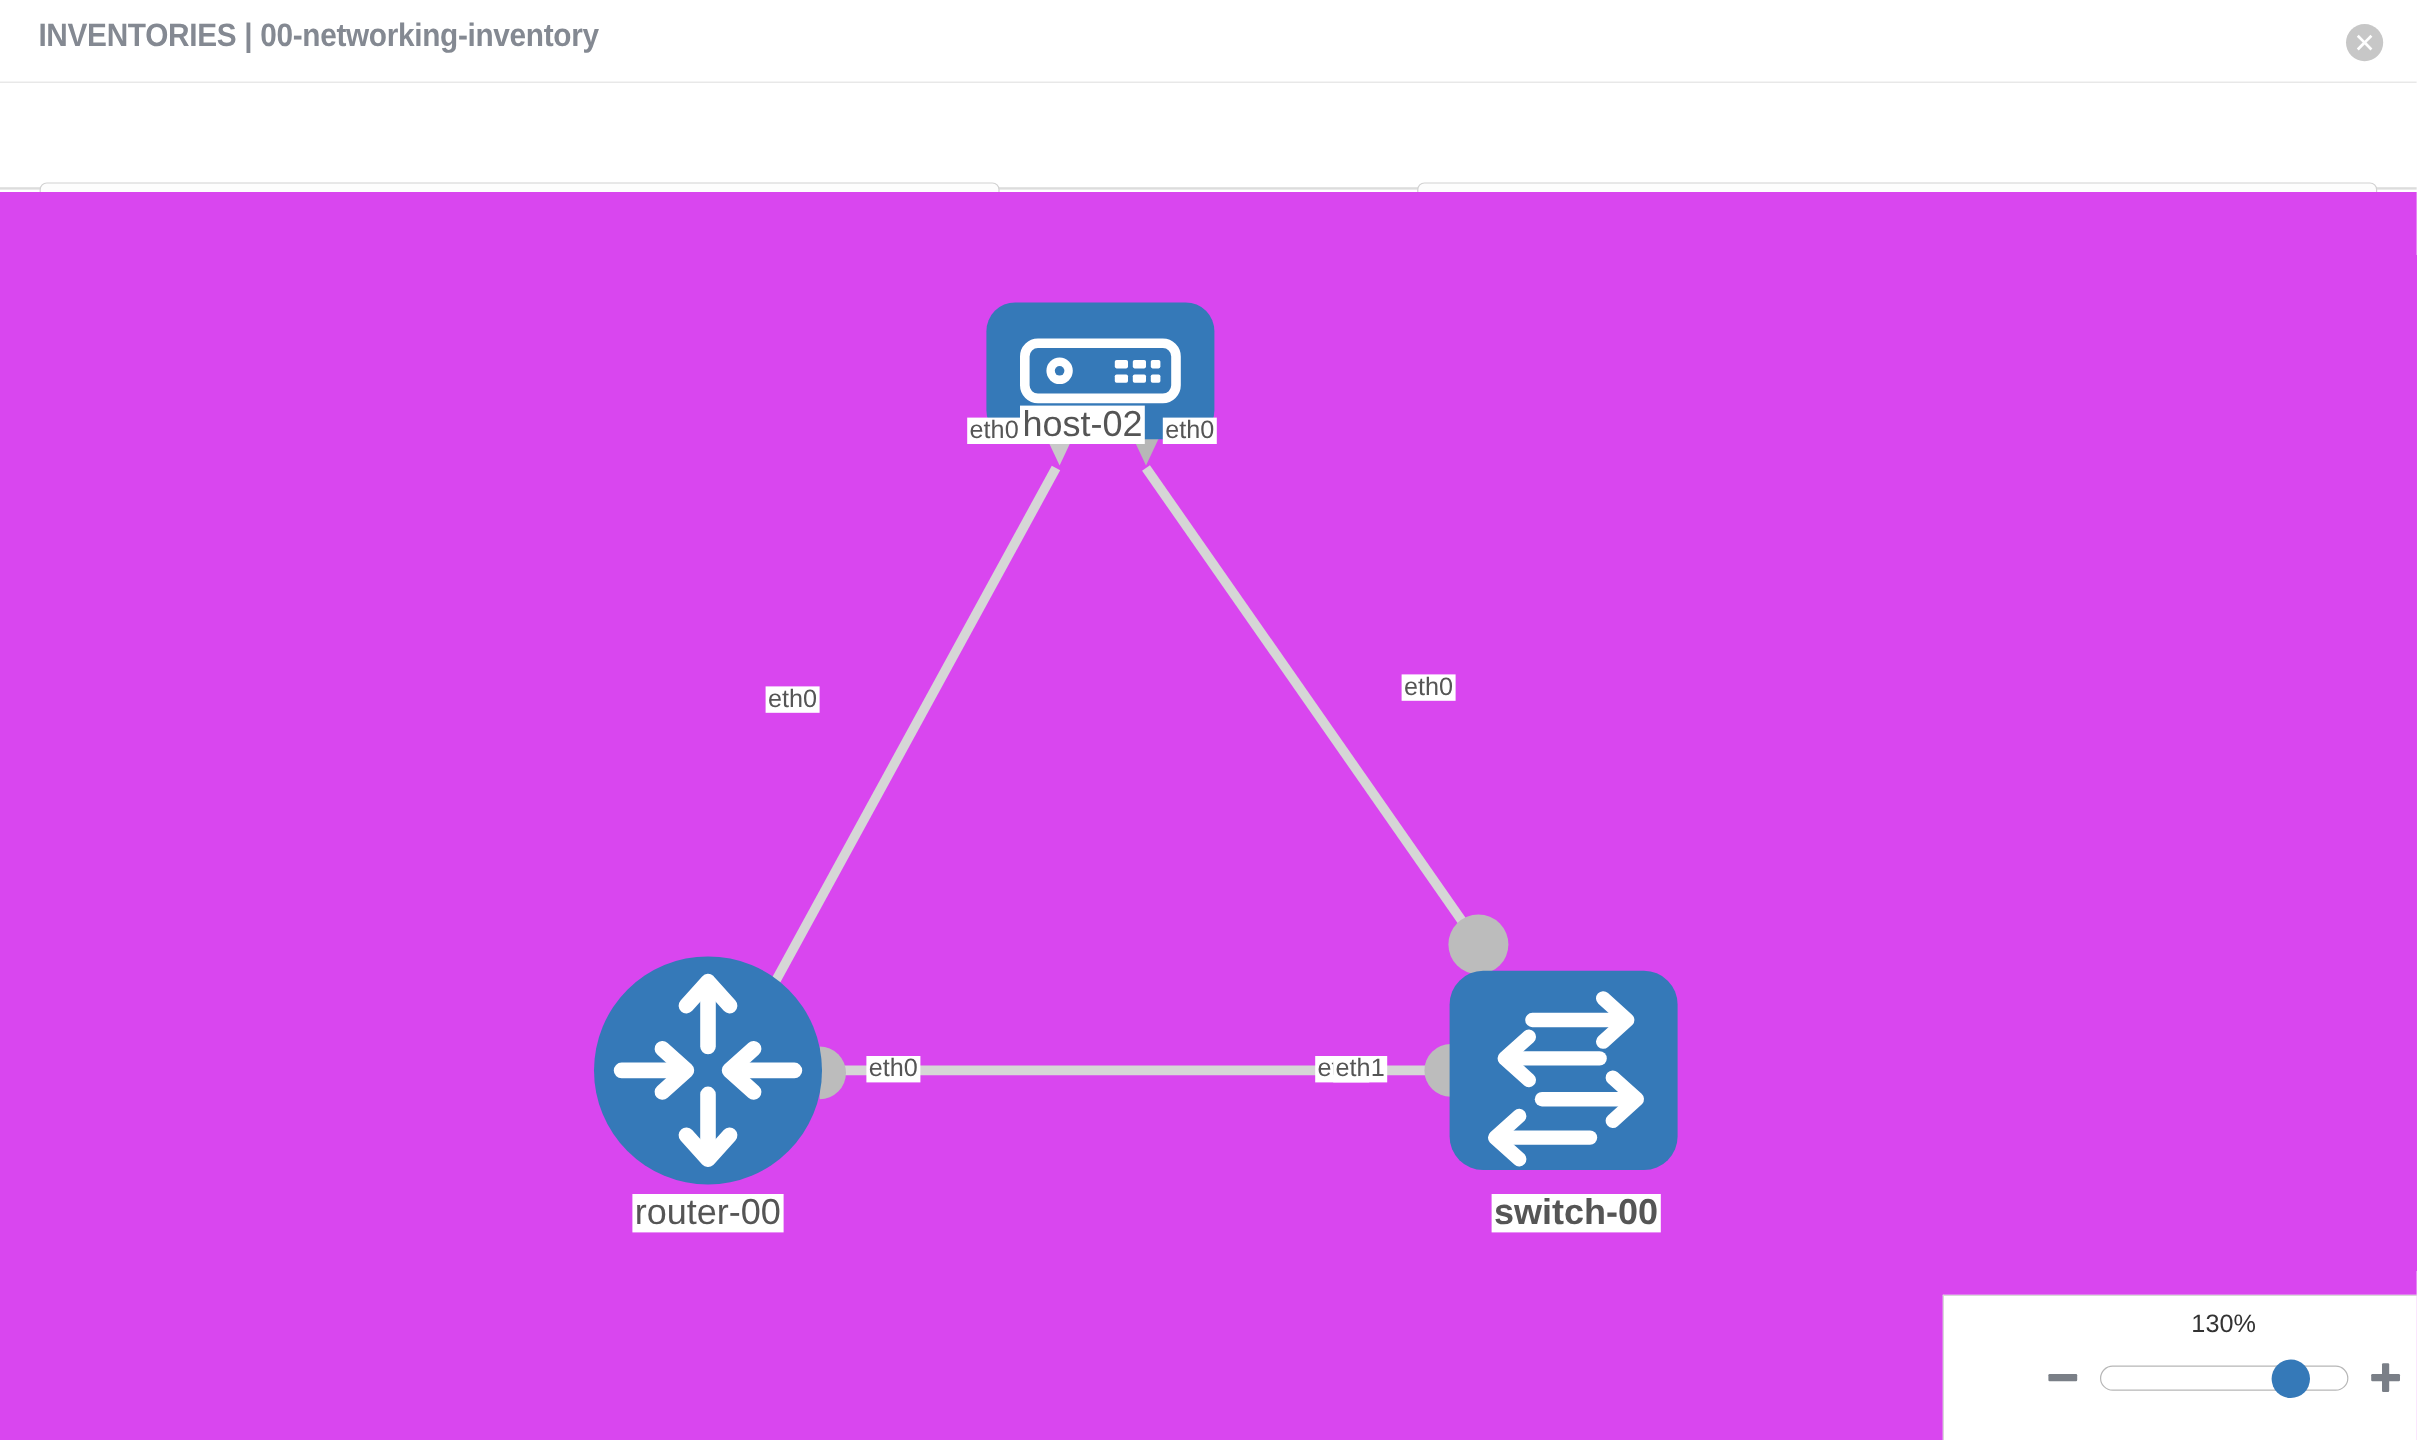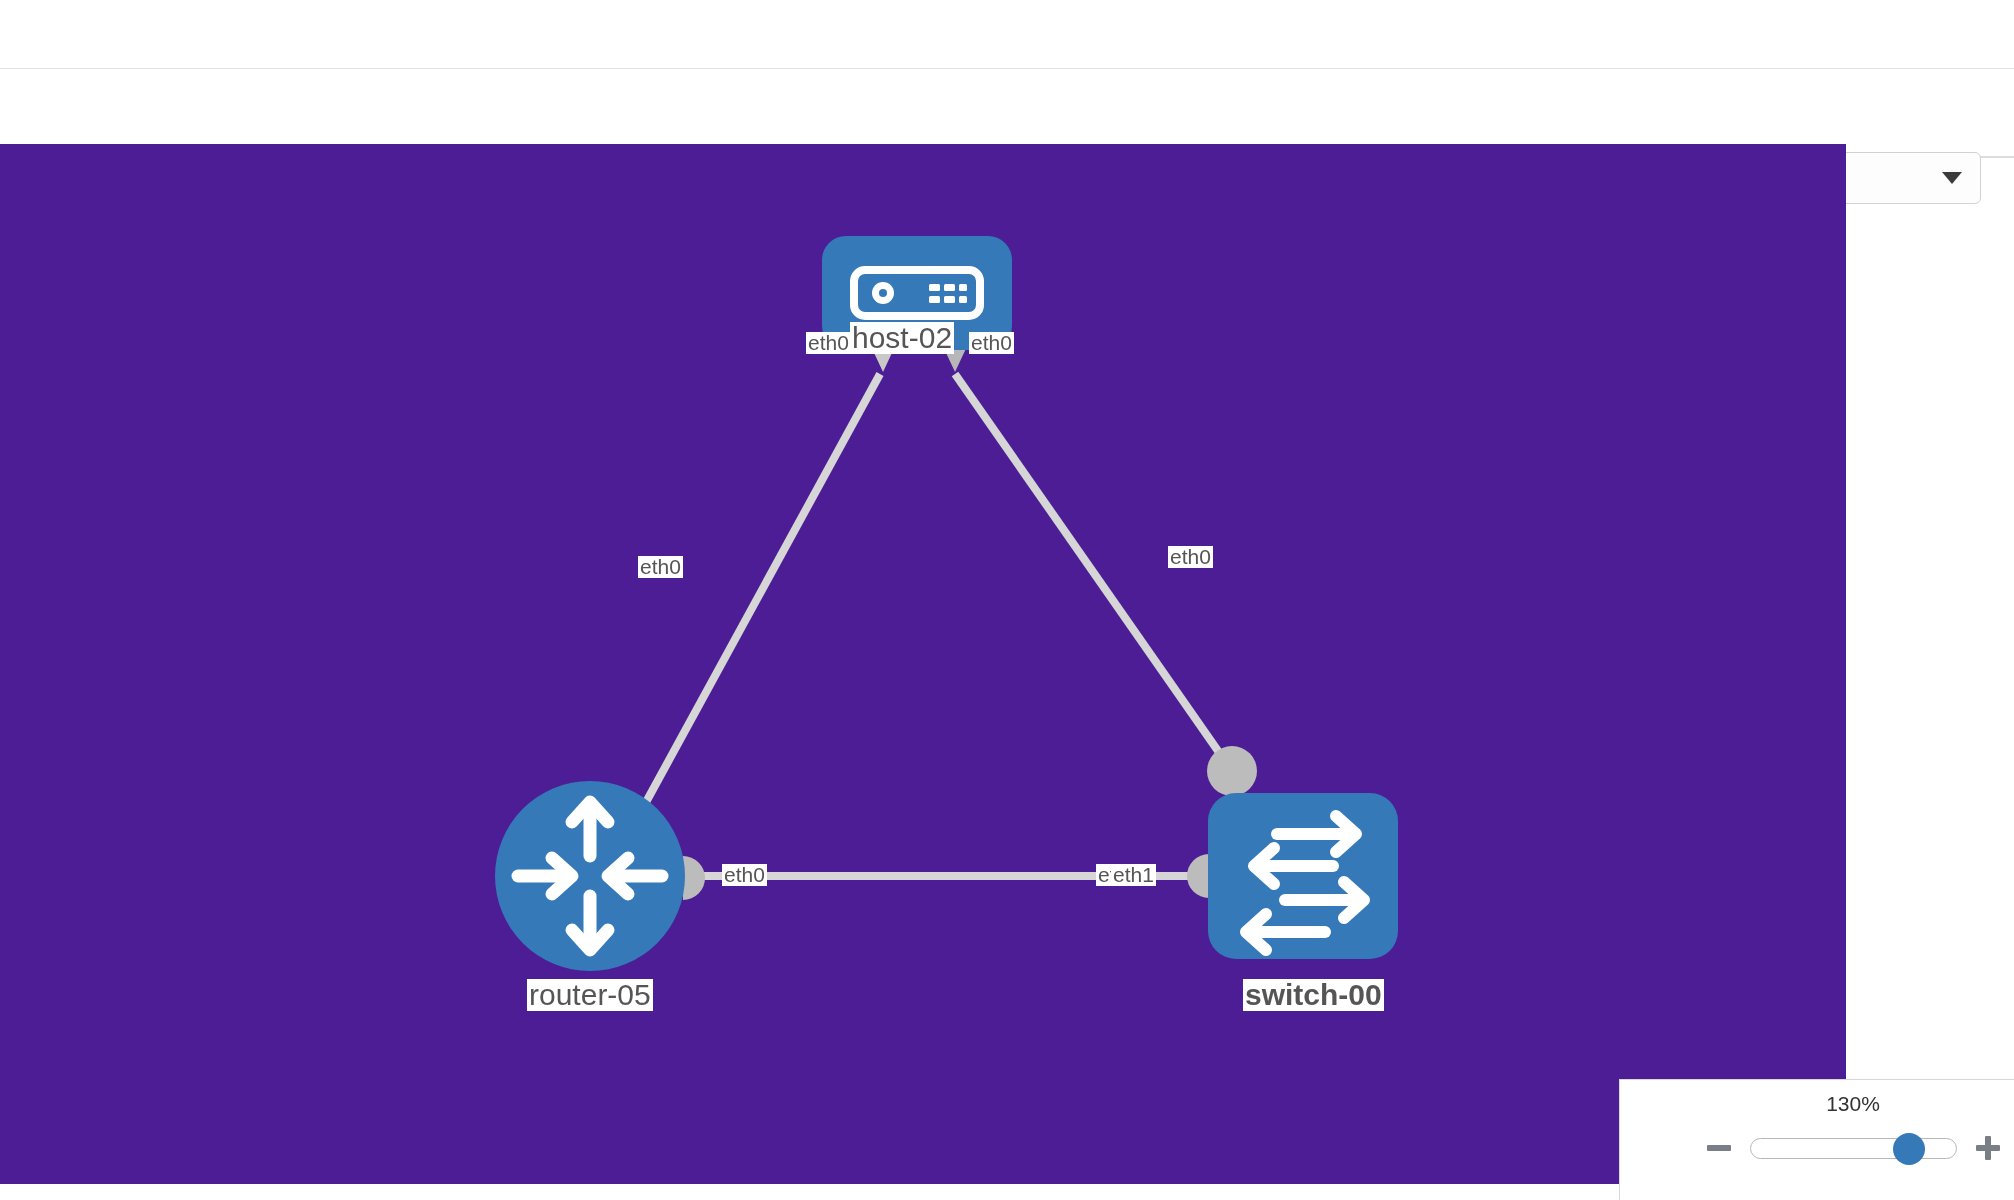--- a/index.html
+++ b/index.html
@@ -116,23 +116,23 @@
     letter-spacing: 0.5px;
     font-family: "Liberation Sans Narrow", "Liberation Sans", sans-serif;
     transform: scaleX(0.9);
     transform-origin: left center;
     flex: 1;
   }
 
   
   .canvas {
     position: absolute;
-    left: 0; top: 144px;
-    width: 1846px; height: 1040px;
-    background: #4c1d95;
+    left: 0; top: 160px;
+    width: 2014px; height: 1040px;
+    background: #d946ef;
     overflow: hidden;
   }
   .canvas svg.graph {
     position: absolute;
     left: 0; top: 0;
     width: 2014px; height: 1040px;
   }
 
   
   .node-label {
@@ -210,20 +210,28 @@
     border-radius: 50%;
     background: #3579b8;
     cursor: grab;
   }
 </style>
 </head>
 <body>
 
 <div id="app">
 
+  <div class="header">
+    <div class="header-title">INVENTORIES | 00-networking-inventory</div>
+    <div class="close-btn">
+      <svg width="19" height="19" viewBox="0 0 19 19" aria-hidden="true">
+        <path d="M4.6 3.0 L9.5 7.9 L14.4 3.0 L16.0 4.6 L11.1 9.5 L16.0 14.4 L14.4 16.0 L9.5 11.1 L4.6 16.0 L3.0 14.4 L7.9 9.5 L3.0 4.6 Z" fill="#ffffff"></path>
+      </svg>
+    </div>
+  </div>
 
   <div class="toolbar">
 
     <div class="actions-select">
       <span class="sel-label">ACTIONS</span>
       <span class="caret"></span>
     </div>
 
     <div class="tool-icon wrench">
       <svg width="40" height="40" viewBox="0 0 40 40" aria-hidden="true">
@@ -338,21 +346,21 @@
     <div class="node-label small" style="left:638px; top:412px;">eth0</div>
 
     <div class="node-label small" style="left:1168px; top:402px;">eth0</div>
 
     <div class="node-label small" style="left:722px; top:720px;">eth0</div>
 
     <div class="node-label small" style="left:1096px; top:720px;">eth0</div>
 
     <div class="node-label small" style="left:1111px; top:720px;">eth1</div>
 
-    <div class="node-label big" style="left:527px; top:835px;">router-05</div>
+    <div class="node-label big" style="left:527px; top:835px;">router-00</div>
 
     <div class="node-label big" style="left:1243px; top:835px;font-weight:bold;">switch-00</div>
   </div>
 
   <div class="zoom-widget">
     <div class="zoom-pct">130%</div>
     <div class="zoom-row">
       <div class="zoom-minus"></div>
       <div class="zoom-track">
         <div class="zoom-thumb"></div>

